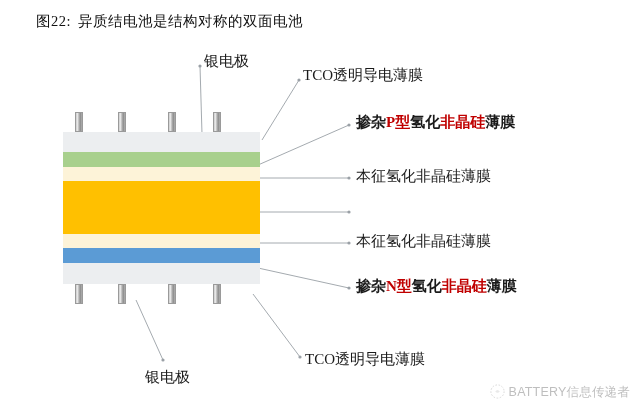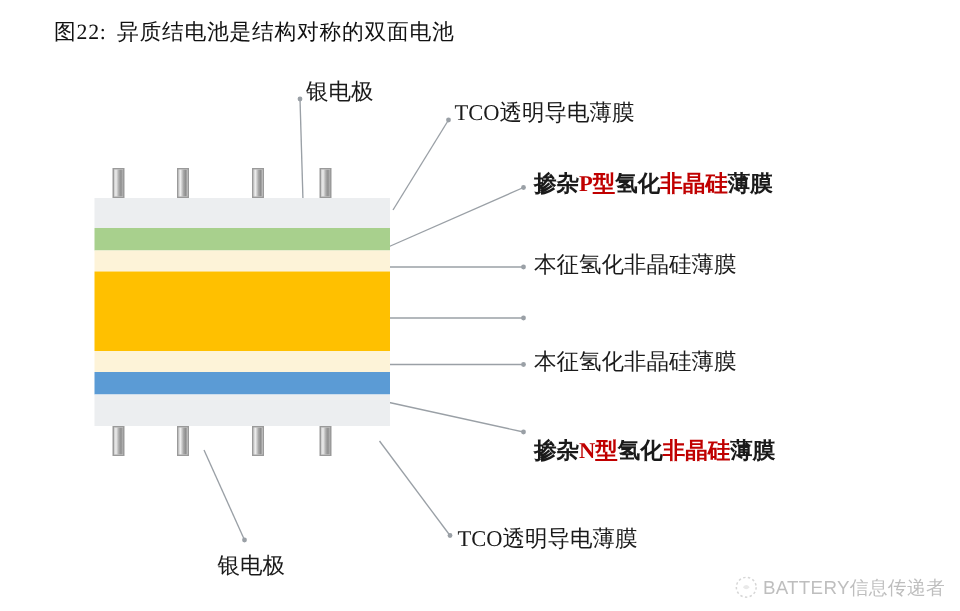--- a/index.html
+++ b/index.html
@@ -170,21 +170,21 @@
 
   <div class="diagram-label label-plain" style="left:356px; top:167px;">
     <span>本征氢化非晶硅薄膜</span>
   </div>
 
 
   <div class="diagram-label label-plain" style="left:356px; top:232px;">
     <span>本征氢化非晶硅薄膜</span>
   </div>
 
-  <div class="diagram-label label-strong" style="left:356px; top:291px;">
+  <div class="diagram-label label-strong" style="left:356px; top:277px;">
     <span>掺杂</span><span class="hl">N型</span><span>氢化</span><span class="hl">非晶硅</span><span>薄膜</span>
   </div>
 
   <div class="diagram-label label-plain" style="left:145px; top:368px;">
     <span>银电极</span>
   </div>
 
   <div class="diagram-label label-plain" style="left:305px; top:350px;">
     <span>TCO透明导电薄膜</span>
   </div>

